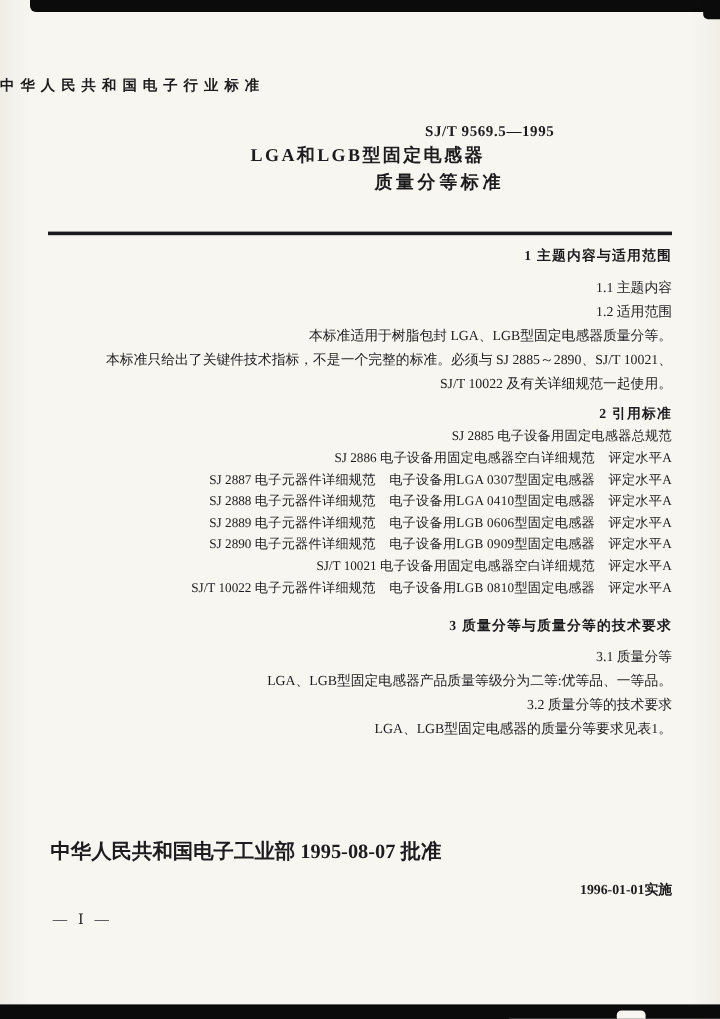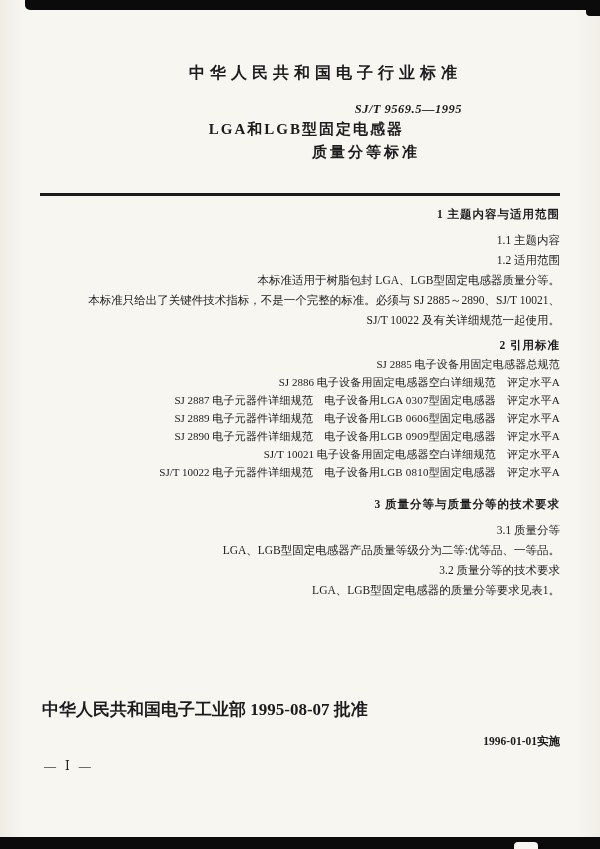--- a/index.html
+++ b/index.html
@@ -14,22 +14,22 @@
     color:var(--ink);
     font-family:"Liberation Serif","DejaVu Serif",serif;
   }
   
   .bar-top{position:absolute;top:0;left:25px;right:0;height:10px;background:#0b0b0b;border-bottom-left-radius:5px;}
   .bar-top-tail{position:absolute;top:0;right:0;width:14px;height:16px;background:#0b0b0b;border-bottom-left-radius:4px;}
   .bar-bottom{position:absolute;bottom:0;left:0;right:0;height:12px;background:#0b0b0b;}
   .bar-bottom-notch{position:absolute;bottom:0;left:514px;width:24px;height:7px;background:var(--paper);border-radius:4px 4px 0 0;}
 
   
-  .org-title{position:absolute;top:63px;left:0;width:462px;text-align:right;font-size:16px;font-weight:bold;letter-spacing:5px;white-space:nowrap;font-family:Liberation Serif, serif;}
-  .std-no{position:absolute;top:102px;right:138px;font-size:12.5px;font-weight:bold;letter-spacing:.5px;white-space:nowrap;font-style:italic;}
+  .org-title{position:absolute;top:63px;left:0;width:462px;text-align:left;font-size:12px;font-weight:bold;letter-spacing:5px;white-space:nowrap;font-family:Liberation Serif, serif;}
+  .std-no{position:absolute;top:102px;right:138px;font-size:12.5px;font-weight:bold;letter-spacing:.5px;white-space:nowrap;}
   .doc-title{position:absolute;left:0;width:404px;text-align:right;font-size:15px;font-weight:bold;white-space:nowrap;}
   .doc-title.line1{top:120px;letter-spacing:2px;}
   .doc-title.line2{top:143px;letter-spacing:3px;padding-left:16px;}
   .rule{position:absolute;top:193px;left:40px;width:520px;height:3px;background:var(--ink);}
 
   
   .body{position:absolute;top:204px;left:42px;right:40px;font-size:11.5px;line-height:20px;text-align:right;}
   .body div{margin:0;}
   .h{font-weight:bold;letter-spacing:1px;}
   .h.h2{margin-top:5px;}
@@ -79,20 +79,24 @@
       </div>
       <div class="ref-row">
         <span class="ref-code">SJ 2886</span>
         <span class="ref-text">电子设备用固定电感器空白详细规范　评定水平A</span>
       </div>
       <div class="ref-row">
         <span class="ref-code">SJ 2887</span>
         <span class="ref-text">电子元器件详细规范　电子设备用LGA 0307型固定电感器　评定水平A</span>
       </div>
       <div class="ref-row">
+        <span class="ref-code">SJ 2888</span>
+        <span class="ref-text">电子元器件详细规范　电子设备用LGA 0410型固定电感器　评定水平A</span>
+      </div>
+      <div class="ref-row">
         <span class="ref-code">SJ 2889</span>
         <span class="ref-text">电子元器件详细规范　电子设备用LGB 0606型固定电感器　评定水平A</span>
       </div>
       <div class="ref-row">
         <span class="ref-code">SJ 2890</span>
         <span class="ref-text">电子元器件详细规范　电子设备用LGB 0909型固定电感器　评定水平A</span>
       </div>
       <div class="ref-row">
         <span class="ref-code">SJ/T 10021</span>
         <span class="ref-text">电子设备用固定电感器空白详细规范　评定水平A</span>

